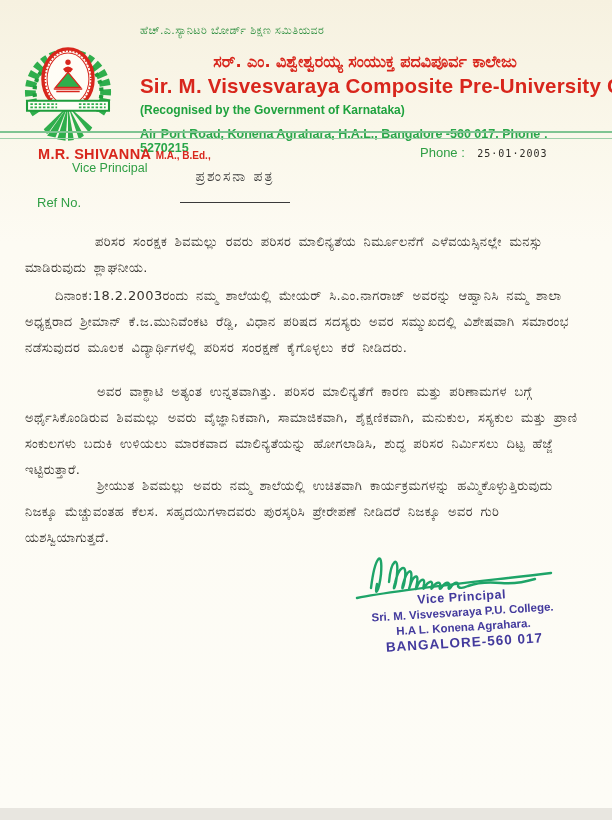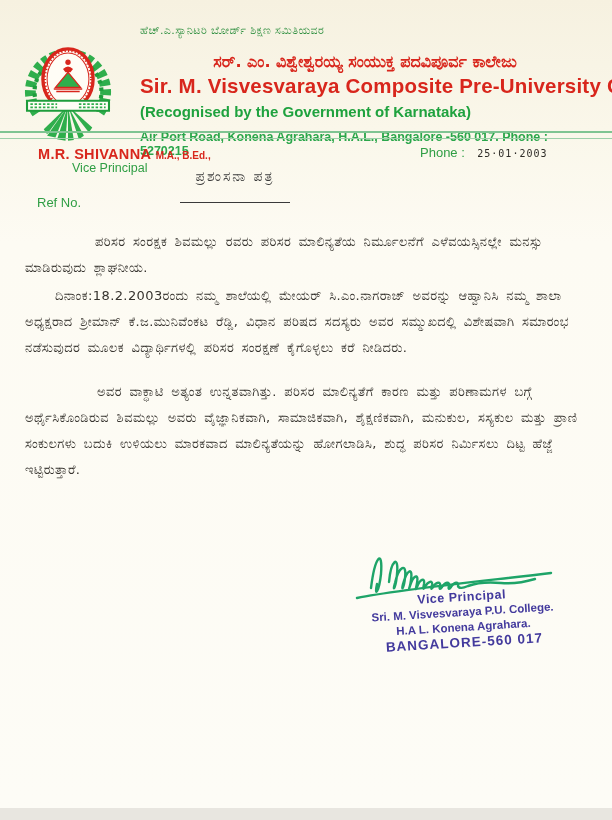--- a/index.html
+++ b/index.html
@@ -11,21 +11,21 @@
     font-family:"Liberation Sans","DejaVu Sans",sans-serif;
     overflow:hidden;
     box-shadow:0 0 6px rgba(0,0,0,.25);
   }
   
   .logo{position:absolute;left:22px;top:33px;width:92px;height:112px;}
   .lh-text{position:absolute;left:140px;top:24px;width:450px;}
   .society{font-size:11px;color:#2e8f3f;letter-spacing:.4px;font-family:"DejaVu Sans",sans-serif;}
   .kn-title{margin-top:16px;font-size:16px;font-weight:bold;color:#d8261c;font-family:"DejaVu Sans",sans-serif;line-height:1.15;text-align:center;}
   .en-title{margin-top:3px;font-size:20.5px;font-weight:bold;color:#d8261c;letter-spacing:.2px;white-space:nowrap;}
-  .recog{margin-top:5px;font-size:15px;font-weight:bold;color:#1fa23e;}
+  .recog{margin-top:5px;font-size:12px;font-weight:bold;color:#1fa23e;}
   .addr{margin-top:10px;font-size:12.5px;font-weight:bold;color:#2aa64a;}
   .rule{position:absolute;left:0;top:131px;width:612px;height:5px;
         border-top:2px solid #7fc492;border-bottom:1.5px solid #9dd0a9;}
   
   .officer{position:absolute;left:38px;top:145px;white-space:nowrap;}
   .officer-name{font-size:14.5px;font-weight:bold;color:#d8261c;letter-spacing:.3px;}
   .officer-quals{font-size:10px;font-weight:bold;color:#d8261c;}
   .officer-title{position:absolute;left:72px;top:161px;font-size:12.5px;color:#2f9e44;}
   .date-row{position:absolute;left:420px;top:143px;white-space:nowrap;}
   .date-label{font-size:13px;color:#2f9e44;}
@@ -104,20 +104,21 @@
     <span class="date-value">25·01·2003</span>
   </div>
 
   <div class="ref">Ref No.</div>
 
   <div class="subject">ಪ್ರಶಂಸನಾ ಪತ್ರ</div>
 
   <p class="para p1">ಪರಿಸರ ಸಂರಕ್ಷಕ ಶಿವಮಲ್ಲು ರವರು ಪರಿಸರ ಮಾಲಿನ್ಯತೆಯ ನಿರ್ಮೂಲನೆಗೆ ಎಳೆವಯಸ್ಸಿನಲ್ಲೇ ಮನಸ್ಸು ಮಾಡಿರುವುದು ಶ್ಲಾಘನೀಯ.</p>
   <p class="para p2">ದಿನಾಂಕ:18.2.2003ರಂದು ನಮ್ಮ ಶಾಲೆಯಲ್ಲಿ ಮೇಯರ್ ಸಿ.ಎಂ.ನಾಗರಾಜ್ ಅವರನ್ನು ಆಹ್ವಾನಿಸಿ ನಮ್ಮ ಶಾಲಾ ಅಧ್ಯಕ್ಷರಾದ ಶ್ರೀಮಾನ್ ಕೆ.ಜ.ಮುನಿವೆಂಕಟ ರೆಡ್ಡಿ, ವಿಧಾನ ಪರಿಷದ ಸದಸ್ಯರು ಅವರ ಸಮ್ಮುಖದಲ್ಲಿ ವಿಶೇಷವಾಗಿ ಸಮಾರಂಭ ನಡೆಸುವುದರ ಮೂಲಕ ವಿದ್ಯಾರ್ಥಿಗಳಲ್ಲಿ ಪರಿಸರ ಸಂರಕ್ಷಣೆ ಕೈಗೊಳ್ಳಲು ಕರೆ ನೀಡಿದರು.</p>
   <p class="para p3">ಅವರ ವಾಕ್ಧಾಟಿ ಅತ್ಯಂತ ಉನ್ನತವಾಗಿತ್ತು. ಪರಿಸರ ಮಾಲಿನ್ಯತೆಗೆ ಕಾರಣ ಮತ್ತು ಪರಿಣಾಮಗಳ ಬಗ್ಗೆ ಅರ್ಥೈಸಿಕೊಂಡಿರುವ ಶಿವಮಲ್ಲು ಅವರು ವೈಜ್ಞಾನಿಕವಾಗಿ, ಸಾಮಾಜಿಕವಾಗಿ, ಶೈಕ್ಷಣಿಕವಾಗಿ, ಮನುಕುಲ, ಸಸ್ಯಕುಲ ಮತ್ತು ಪ್ರಾಣಿ ಸಂಕುಲಗಳು ಬದುಕಿ ಉಳಿಯಲು ಮಾರಕವಾದ ಮಾಲಿನ್ಯತೆಯನ್ನು ಹೋಗಲಾಡಿಸಿ, ಶುದ್ಧ ಪರಿಸರ ನಿರ್ಮಿಸಲು ದಿಟ್ಟ ಹೆಜ್ಜೆ ಇಟ್ಟಿರುತ್ತಾರೆ.</p>
+  <p class="para p4">ಶ್ರೀಯುತ ಶಿವಮಲ್ಲು ಅವರು ನಮ್ಮ ಶಾಲೆಯಲ್ಲಿ ಉಚಿತವಾಗಿ ಕಾರ್ಯಕ್ರಮಗಳನ್ನು ಹಮ್ಮಿಕೊಳ್ಳುತ್ತಿರುವುದು ನಿಜಕ್ಕೂ ಮೆಚ್ಚುವಂತಹ ಕೆಲಸ. ಸಹೃದಯಿಗಳಾದವರು ಪುರಸ್ಕರಿಸಿ ಪ್ರೇರೇಪಣೆ ನೀಡಿದರೆ ನಿಜಕ್ಕೂ ಅವರ ಗುರಿ ಯಶಸ್ವಿಯಾಗುತ್ತದೆ.</p>
 
   <svg class="signature" viewBox="0 0 215 62" aria-hidden="true">
     <g fill="none" stroke="#1ea468" stroke-width="2.4" stroke-linecap="round">
       <path d="M16 50 C20 18 28 10 26 36 C24 54 19 60 22 46"></path>
       <path d="M34 44 C36 22 44 16 42 36 C41 50 37 55 40 45 C44 28 52 24 50 40 C49 50 46 54 48 46 C52 32 58 28 56 42 C55 50 53 53 55 48 C58 38 64 34 62 45 C61 51 60 53 62 49 C65 41 70 39 69 46 C68 51 68 52 70 49 C73 43 78 42 77 47 C76 51 76 52 78 49 C81 44 86 43 85 48 C84 51 85 52 87 49 C90 44 95 43 94 48 C93 51 94 52 96 49 C99 44 104 43 103 48 C104 51 108 50 113 48 C124 44 136 44 146 45 C158 46 170 44 180 41"></path>
       <path d="M2 60 C40 52 120 44 196 35"></path>
     </g>
   </svg>
 
   <div class="stamp">

